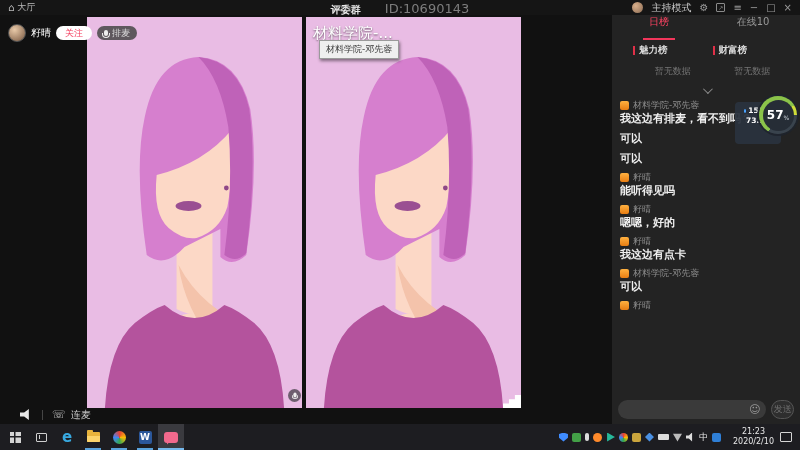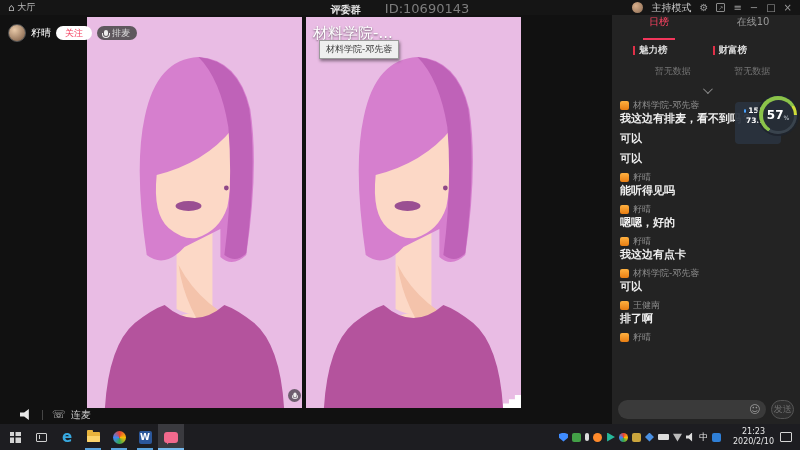--- a/index.html
+++ b/index.html
@@ -271,27 +271,20 @@
         <div class="msg">
           <div class="msg-name">
             <span class="badge orange"></span>
             <span>材料学院-邓先蓉</span>
           </div>
           <div class="msg-text">可以</div>
         </div>
         <div class="msg">
           <div class="msg-name">
             <span class="badge orange"></span>
-            <span>王健南</span>
-          </div>
-          <div class="msg-text">排了啊</div>
-        </div>
-        <div class="msg">
-          <div class="msg-name">
-            <span class="badge orange"></span>
             <span>籽晴</span>
           </div>
         </div>
       </div>
     <div class="chat-input-row">
       <div class="chat-input">
         <input type="text" style="">
         <span class="smiley">☺</span>
       </div>
       <div class="send-btn">发送</div>

